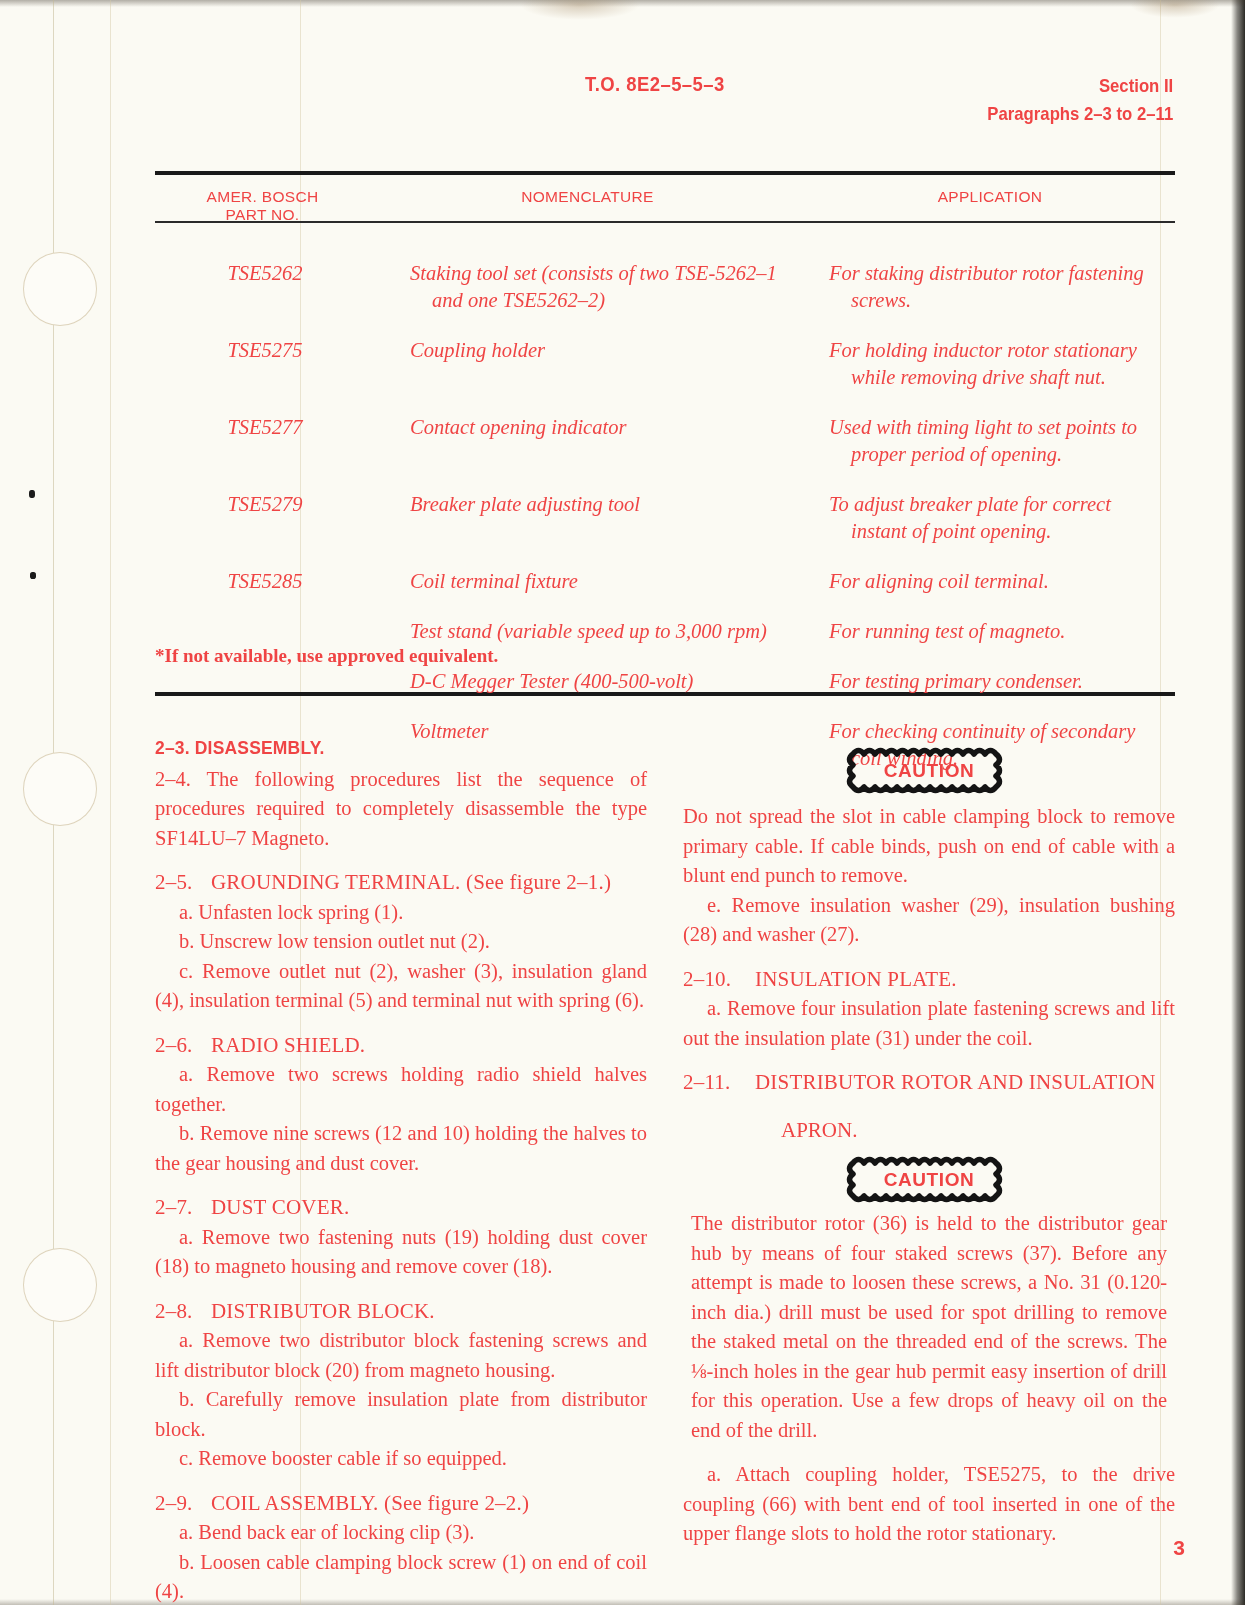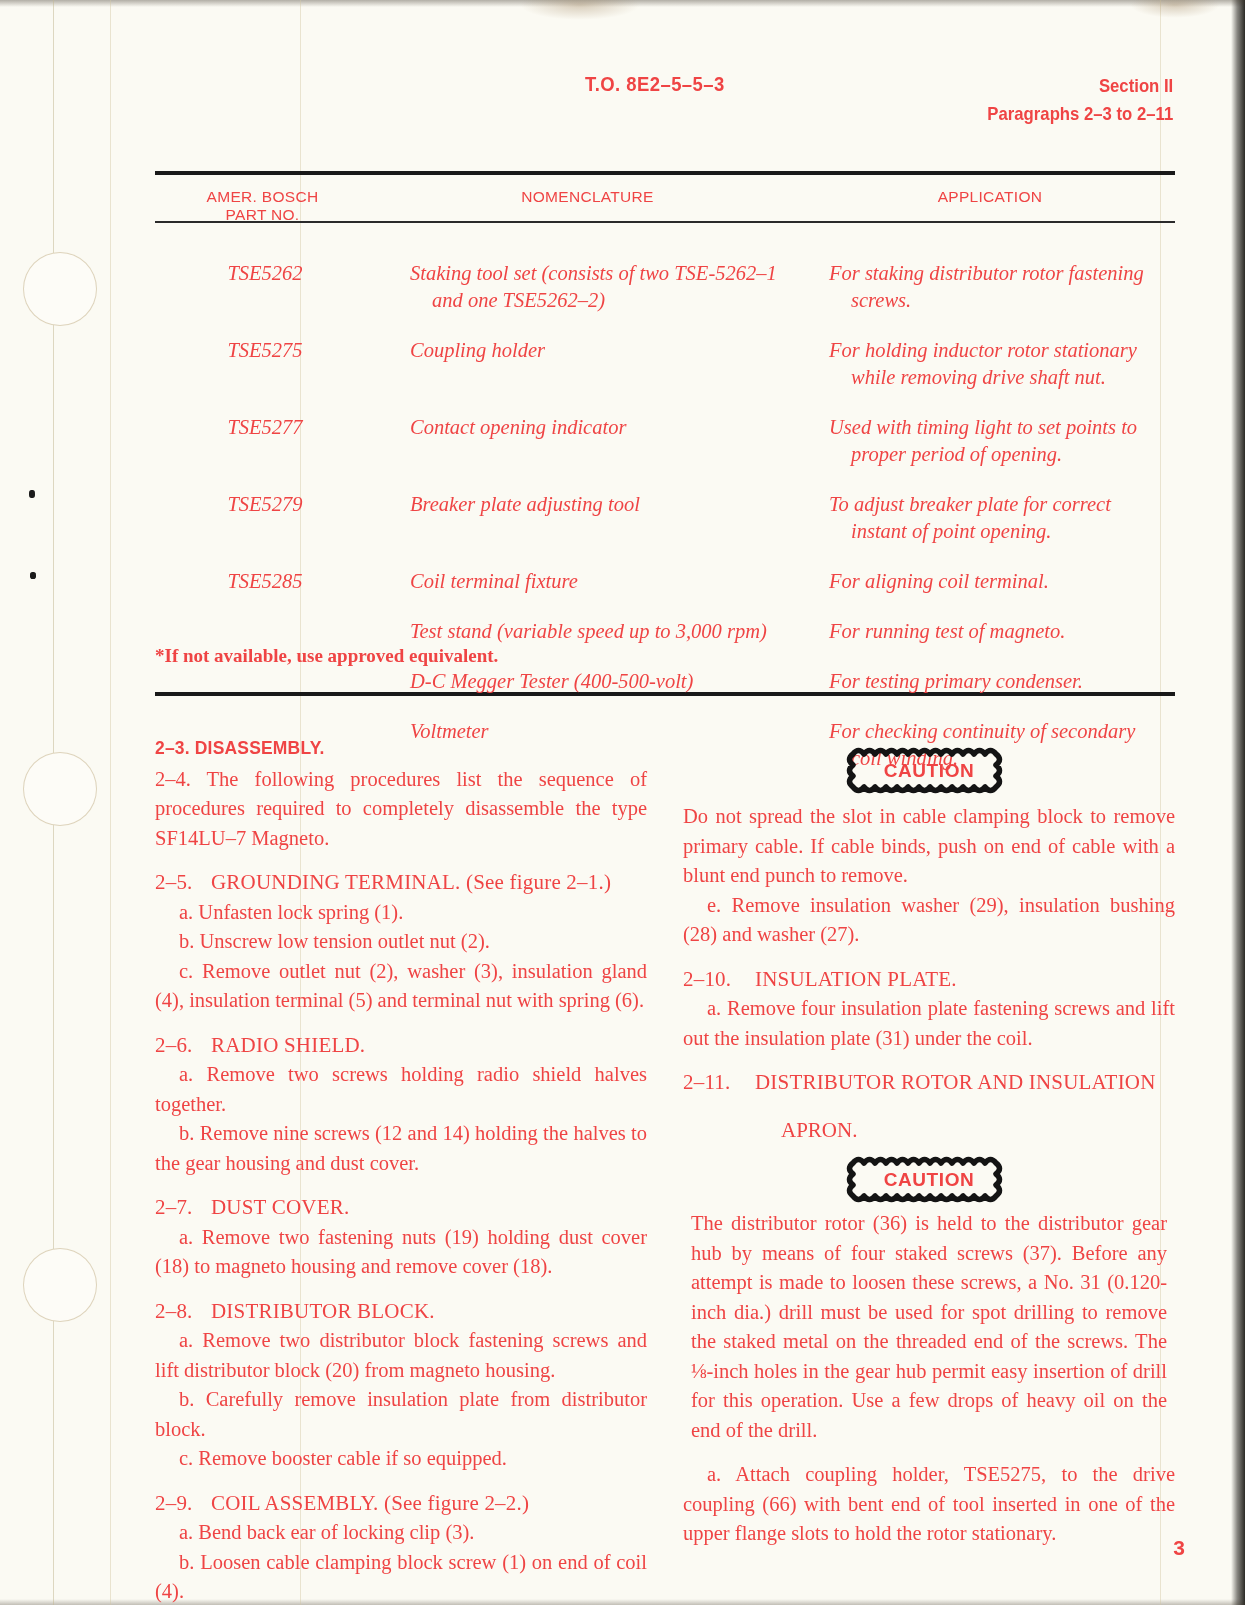--- a/index.html
+++ b/index.html
@@ -300,21 +300,21 @@
     <div class="sec-head">2–3.   DISASSEMBLY.</div>
     <p class="para">2–4.   The following procedures list the sequence of procedures required to completely disassemble the type SF14LU–7 Magneto.</p>
 
     <p class="subhead"><span class="num">2–5.</span><span>GROUNDING TERMINAL.   (See figure 2–1.)</span></p>
     <p class="para indent gap-sm">a.  Unfasten lock spring (1).</p>
     <p class="para indent">b.  Unscrew low tension outlet nut (2).</p>
     <p class="para indent">c.  Remove outlet nut (2), washer (3), insulation gland (4), insulation terminal (5) and terminal nut with spring (6).</p>
 
     <p class="subhead"><span class="num">2–6.</span><span>RADIO SHIELD.</span></p>
     <p class="para indent gap-sm">a.  Remove two screws holding radio shield halves together.</p>
-    <p class="para indent">b.  Remove nine screws (12 and 14) holding the halves to the gear housing and dust cover.</p>
+    <p class="para indent">b.  Remove nine screws (12 and 10) holding the halves to the gear housing and dust cover.</p>
 
     <p class="subhead"><span class="num">2–7.</span><span>DUST COVER.</span></p>
     <p class="para indent gap-sm">a.  Remove two fastening nuts (19) holding dust cover (18) to magneto housing and remove cover (18).</p>
 
     <p class="subhead"><span class="num">2–8.</span><span>DISTRIBUTOR BLOCK.</span></p>
     <p class="para indent gap-sm">a.  Remove two distributor block fastening screws and lift distributor block (20) from magneto housing.</p>
     <p class="para indent">b.  Carefully remove insulation plate from distributor block.</p>
     <p class="para indent">c.  Remove booster cable if so equipped.</p>
 
     <p class="subhead"><span class="num">2–9.</span><span>COIL ASSEMBLY.   (See figure 2–2.)</span></p>

